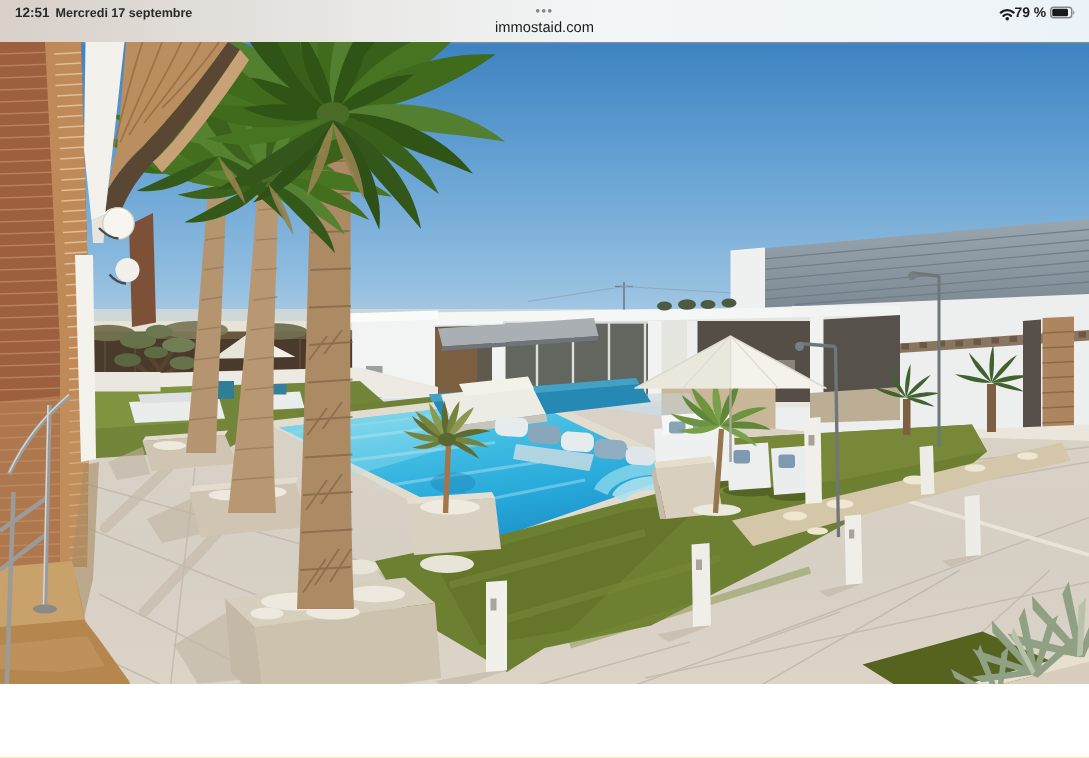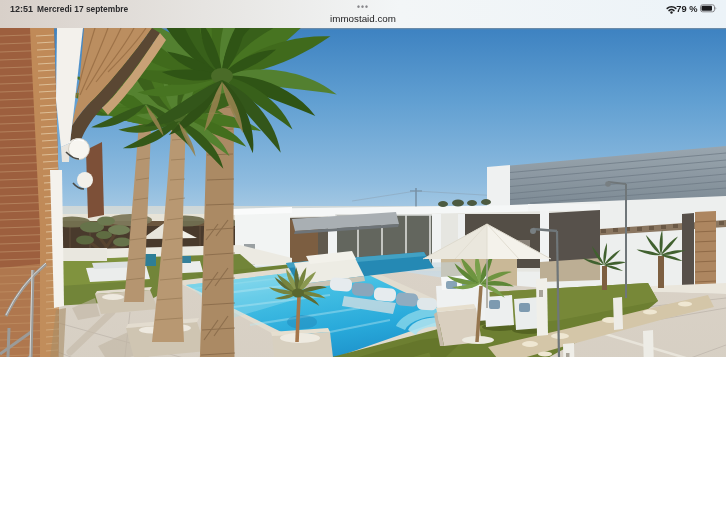--- a/index.html
+++ b/index.html
@@ -1,17 +1,17 @@
 <!DOCTYPE html>
 <html><head>
 <meta charset="utf-8">
 <style>
 html,body{margin:0;padding:0;background:#fff;}
 *{font-family:"Liberation Sans", sans-serif;}
-#screen{position:relative;width:726px;height:357px;overflow:hidden;background:#fde047;}
+#screen{position:relative;width:726px;height:456px;overflow:hidden;background:#fde047;}
 </style>
 </head>
 <body>
 <div id="screen">
 <svg width="726" height="505" viewBox="0 0 726 505">
 <defs>
 <linearGradient id="statusbg" x1="0" y1="0" x2="1" y2="0">
  <stop offset="0" stop-color="#d8d0c9"></stop>
  <stop offset="0.28" stop-color="#e6e4e1"></stop>
  <stop offset="0.55" stop-color="#f3f6f7"></stop>

